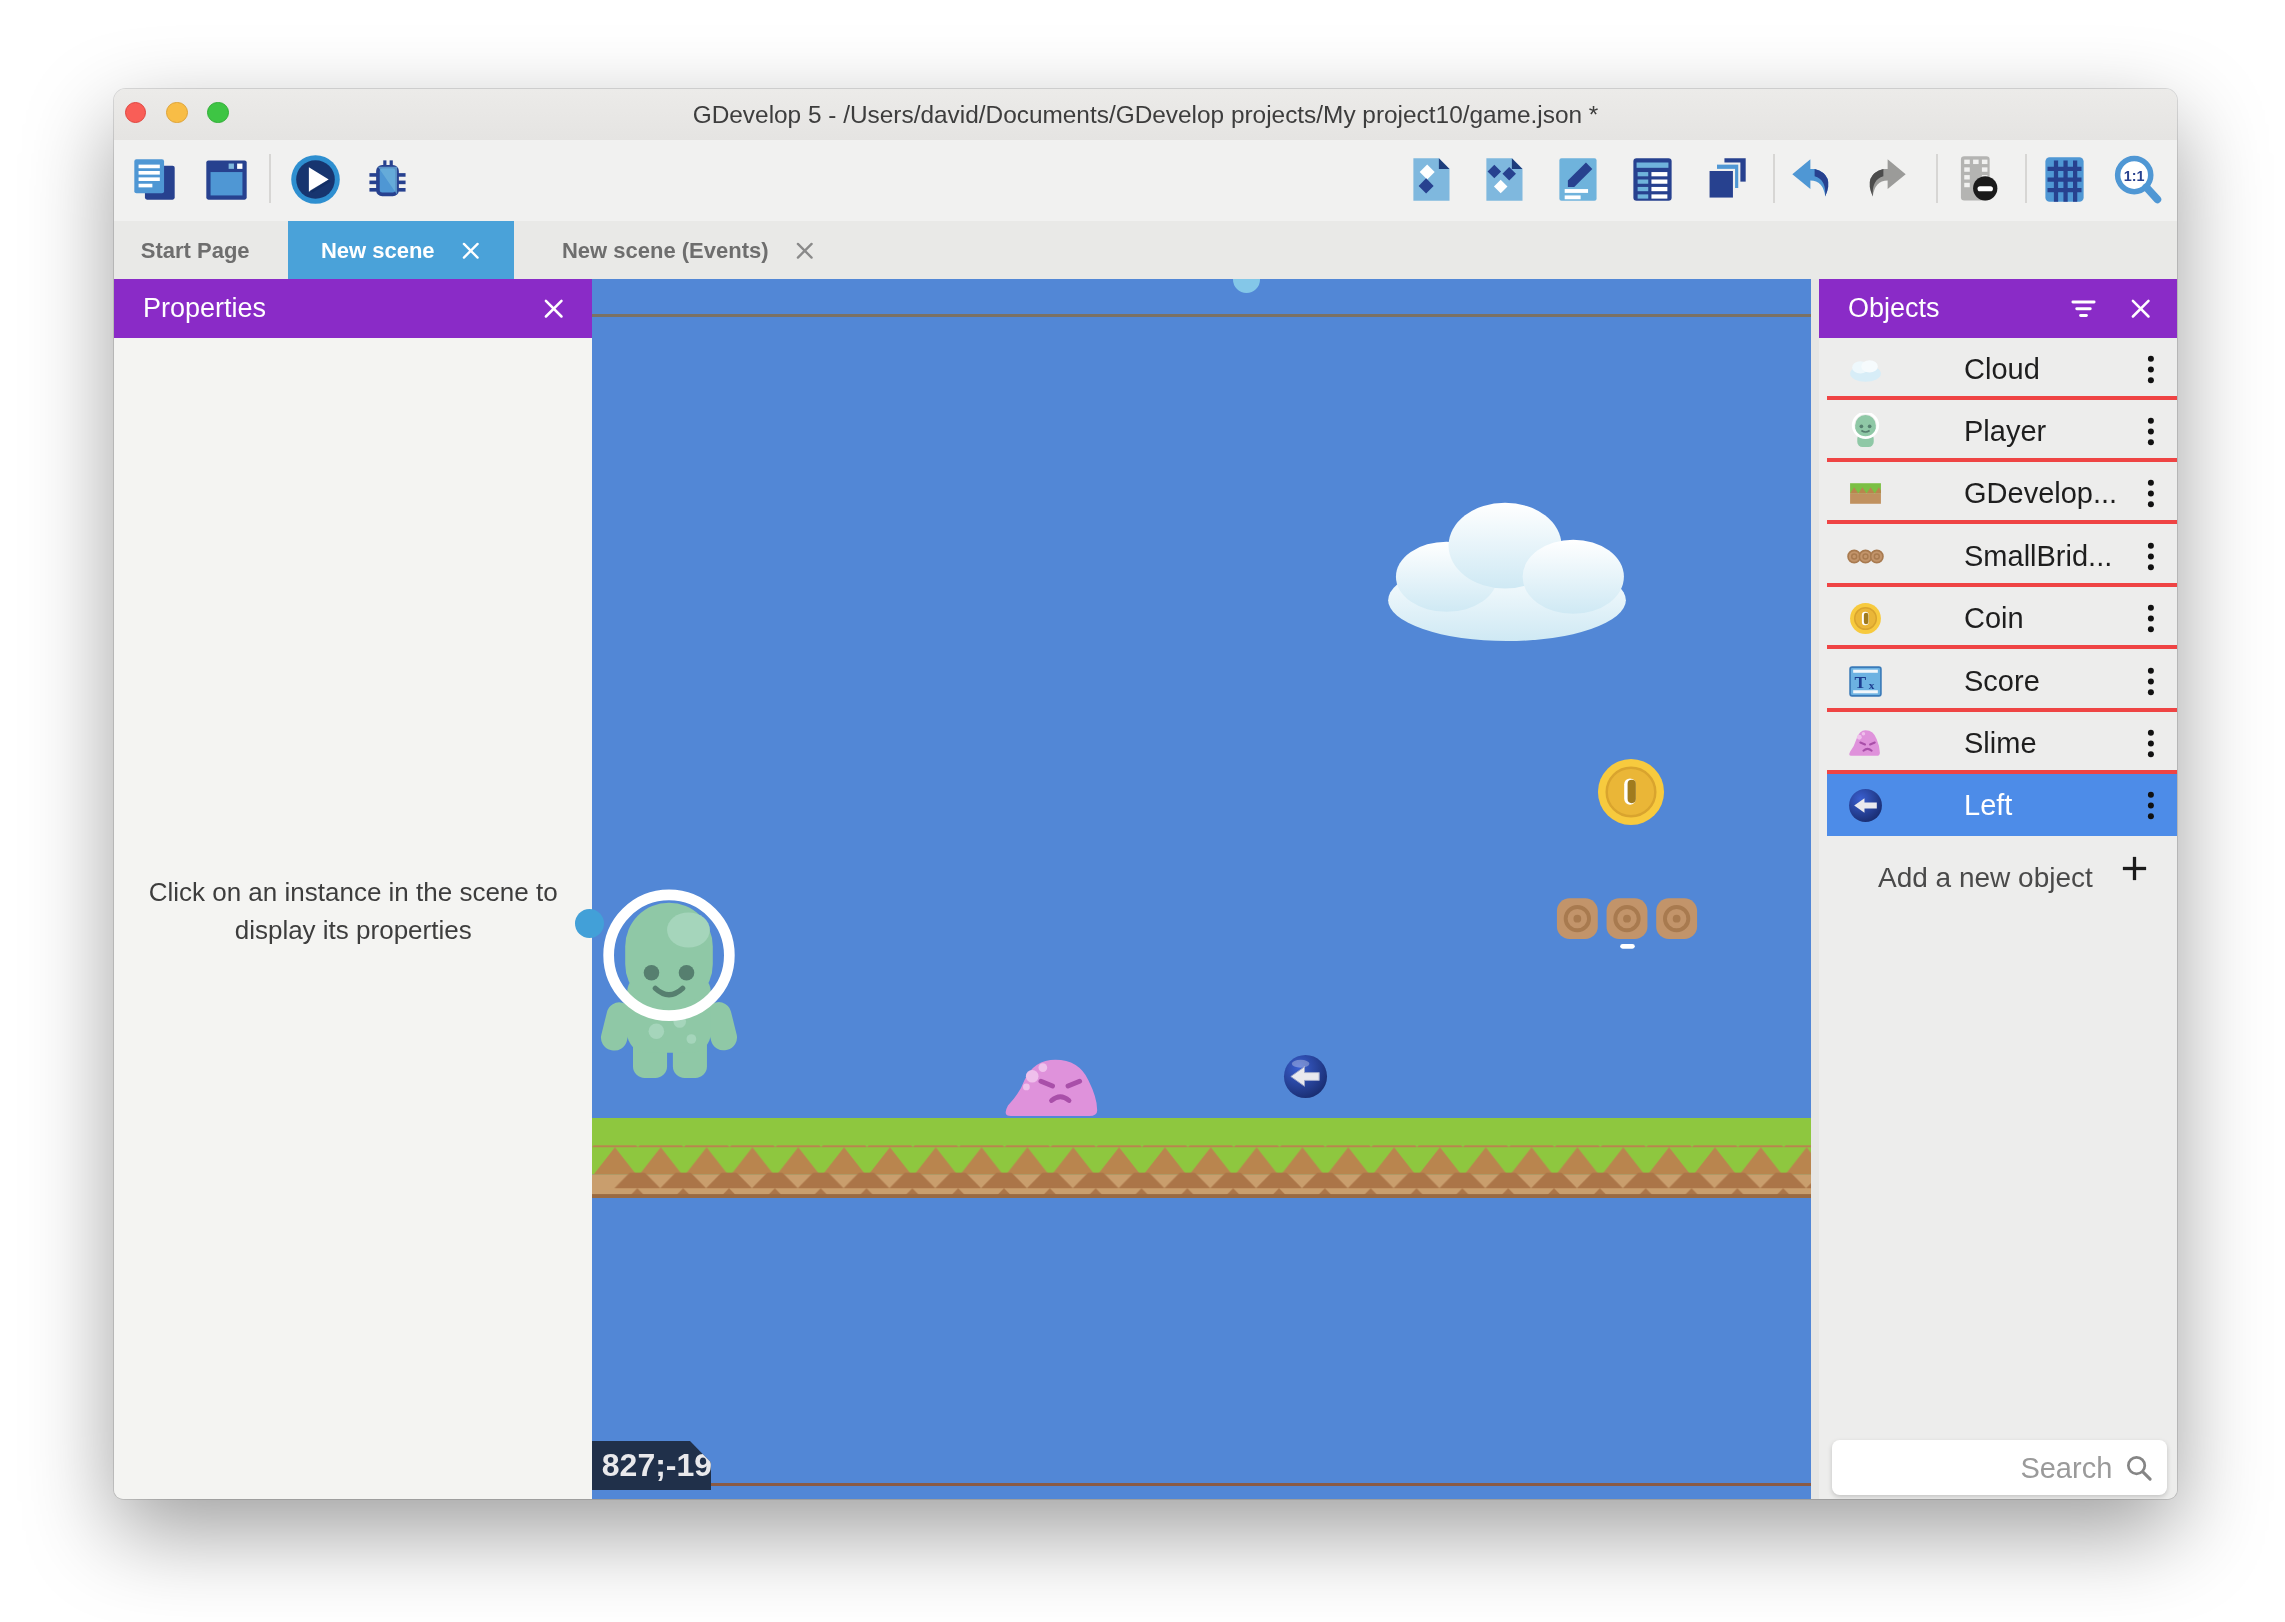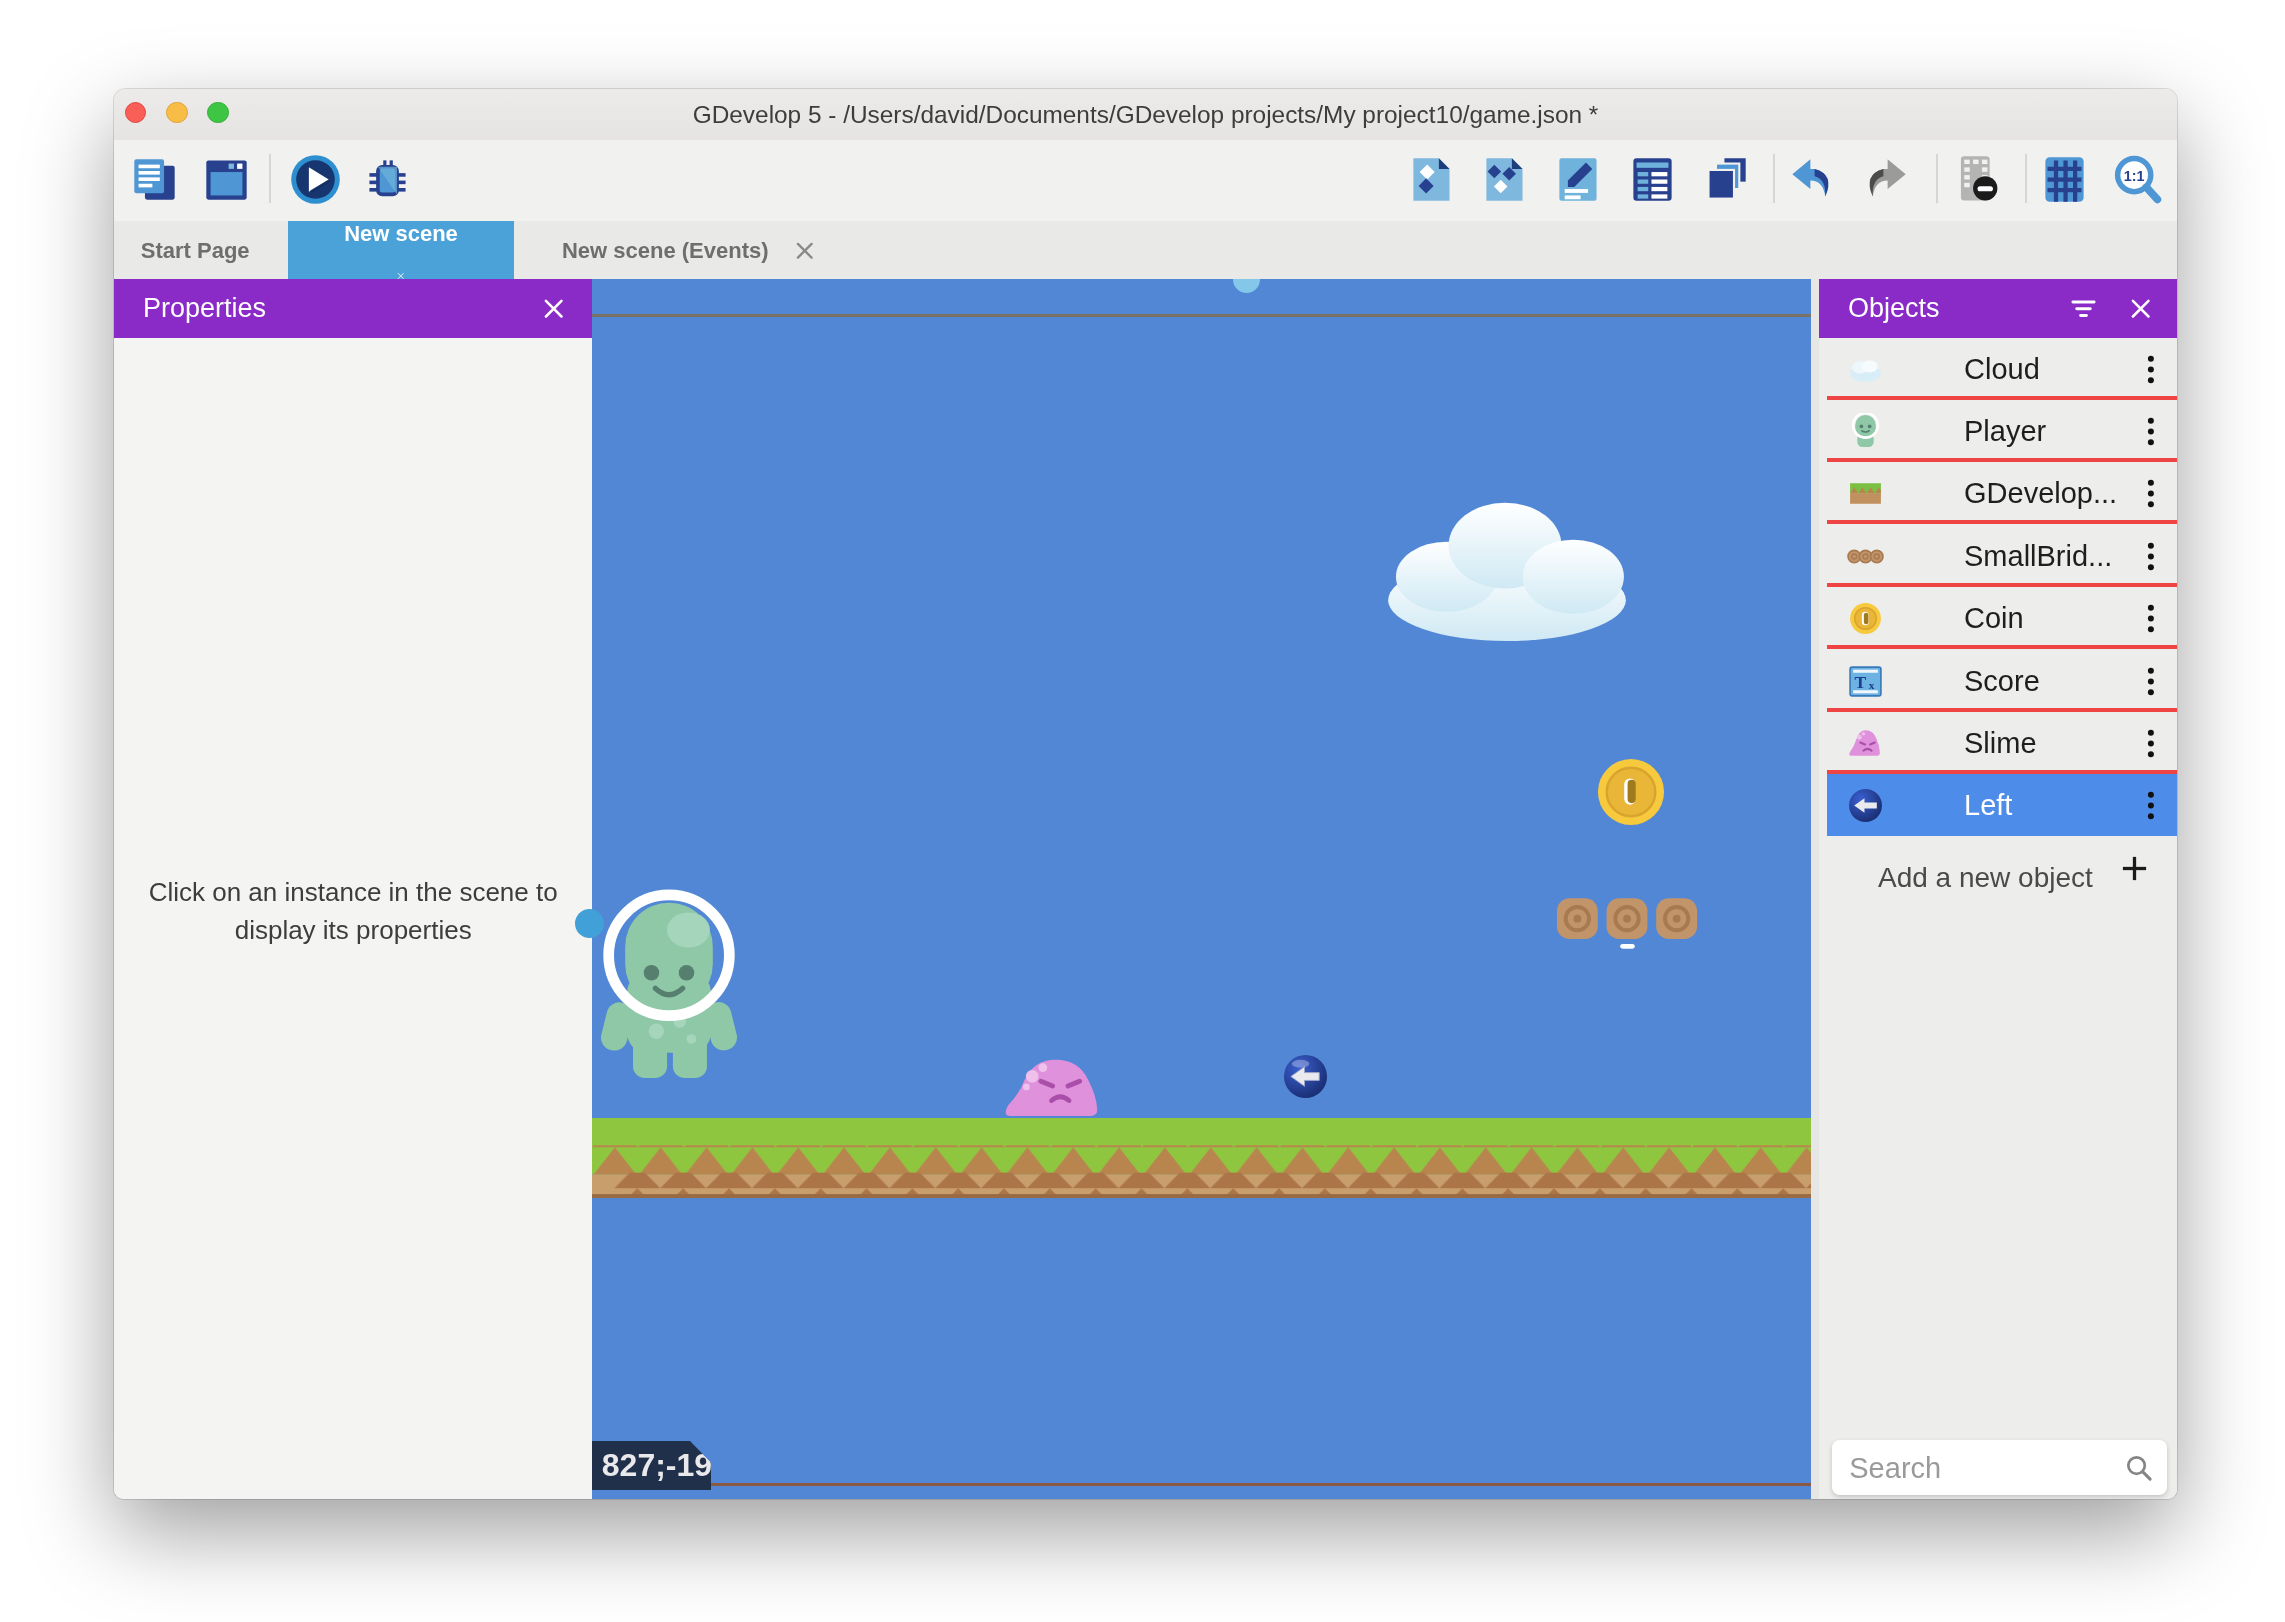--- a/index.html
+++ b/index.html
@@ -32,21 +32,21 @@
   .objects{position:absolute;left:1705px;top:0;width:358px;height:1220px;background:#ededec;}
   .obj-row{position:absolute;left:8px;width:100%;height:62px;border-bottom:4px solid #ef4444;box-sizing:border-box;background:#ededec;}
   .obj-row.selected{background:#4d8ce8;border-bottom-color:#4d8ce8;}
   .obj-icon{position:absolute;left:19.5px;top:12.7px;width:37px;height:37px;display:flex;align-items:center;justify-content:center;}
   .obj-label{position:absolute;left:137px;top:0;height:62px;display:flex;align-items:center;font-size:29px;color:#1e1e1e;}
   .obj-row.selected .obj-label{color:#fff;}
   .kebab{position:absolute;right:29px;top:16.6px;width:9.8px;height:29px;}
   .add-row{position:absolute;left:0;top:558px;width:100%;height:62px;}
   .add-label{position:absolute;left:59px;top:10px;height:62px;display:flex;align-items:center;font-size:28px;color:#4a4a4a;}
   .search-box{position:absolute;left:12.7px;top:1161px;width:335px;height:55px;background:#fff;border-radius:7.8px;box-shadow:0 2px 4.9px rgba(0,0,0,.18);}
-  .search-input{position:absolute;left:15.6px;top:5.9px;width:263px;height:43px;border:none;outline:none;font-size:29px;color:#333;background:transparent;font-family:"Liberation Sans",sans-serif;}
+  .search-input{position:absolute;left:15.6px;top:5.9px;width:263px;height:43px;border:none;outline:none;font-size:29px;color:#333;background:transparent;font-family:"Liberation Sans",sans-serif;text-align:right;}
   .search-input::placeholder{color:#9a9a9a;}
   .hdr-ico{display:flex;align-items:center;justify-content:center;}
 </style>
 </head>
 <body>
 
 <div class="page">
   <div class="window">
 
     <div class="titlebar">
@@ -194,21 +194,21 @@
           <line x1="32" y1="31" x2="42" y2="42" stroke="#4f97d4" stroke-width="7" stroke-linecap="round"></line>
           <text x="21" y="25.5" text-anchor="middle" font-family="Liberation Sans, sans-serif" font-size="13" font-weight="bold" fill="#27418f">1:1</text>
         </svg>
       </div>
     </div>
 
     <div class="tabbar">
       <div class="tab" style="left:12.7px;width:137px;">
         <span>Start Page</span>
       </div>
-      <div class="tab active" style="left:174px;width:226px;flex-direction:column;">
+      <div class="tab active" style="left:174px;width:226px;">
         <span>New scene</span>
         <svg width="21.5" height="21.5" viewBox="0 0 22 22">
           <line x1="4" y1="4" x2="18" y2="18" stroke="#fff" stroke-width="2.4" stroke-linecap="round"></line>
           <line x1="18" y1="4" x2="4" y2="18" stroke="#fff" stroke-width="2.4" stroke-linecap="round"></line>
         </svg>
       </div>
       <div class="tab" style="left:421px;width:307px;">
         <span>New scene (Events)</span>
         <svg width="21.5" height="21.5" viewBox="0 0 22 22">
           <line x1="4" y1="4" x2="18" y2="18" stroke="#8a8a8a" stroke-width="2.4" stroke-linecap="round"></line>

